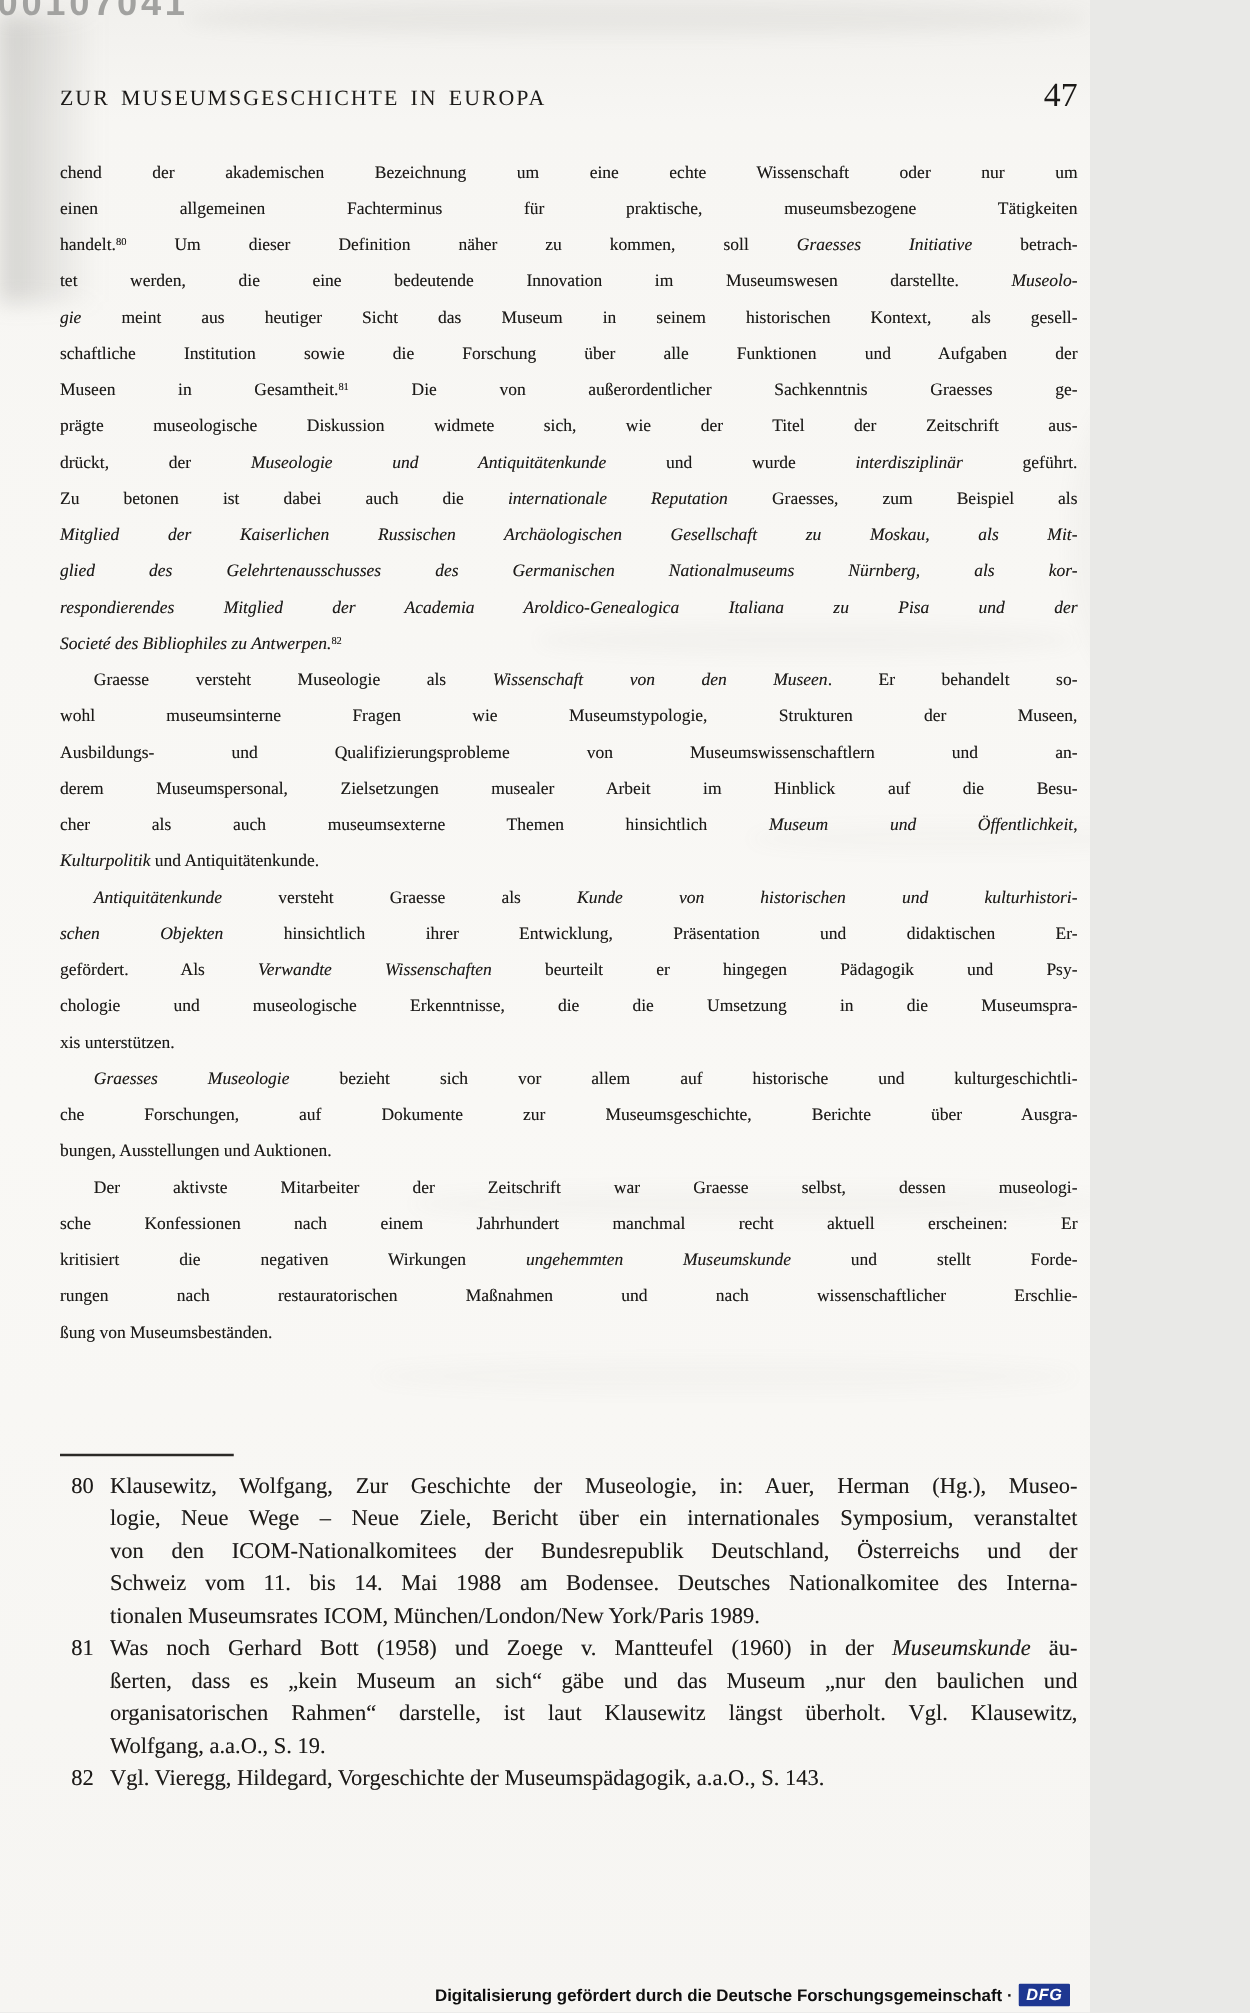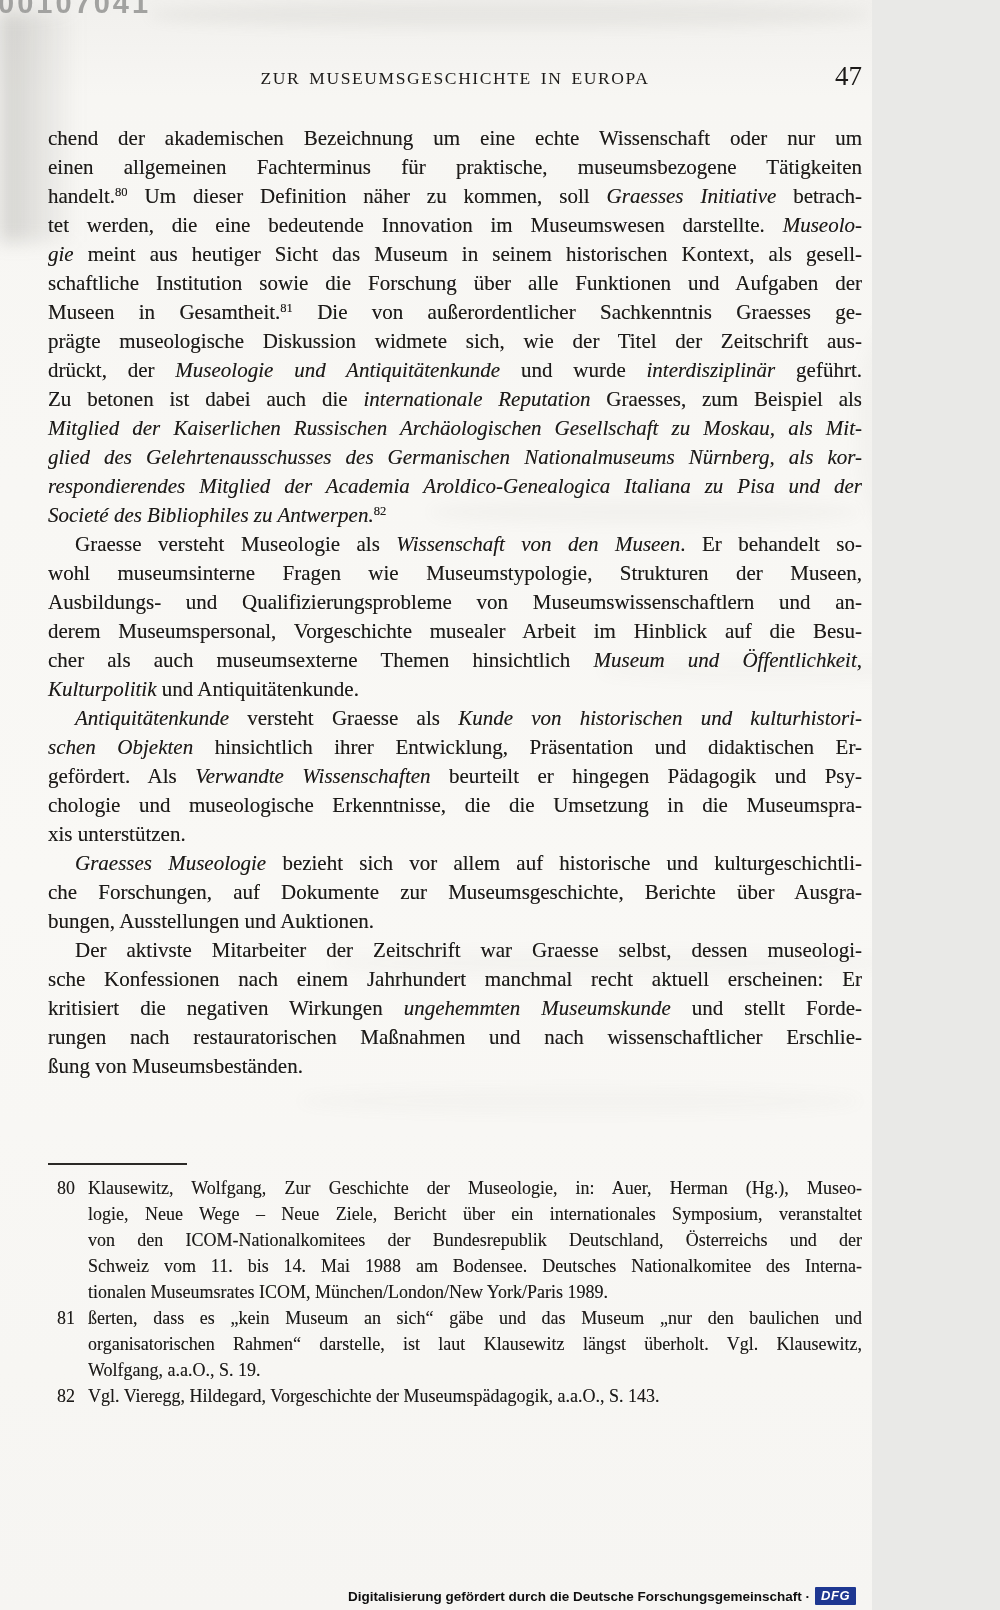--- a/index.html
+++ b/index.html
@@ -19,27 +19,27 @@
   .sm3 { left:430px; top:500px; width:430px; height:24px; opacity:0.05; }
   .sm4 { left:330px; top:950px; width:560px; height:26px; opacity:0.04; }
   .sm5 { left:300px; top:1088px; width:560px; height:26px; opacity:0.035; }
   .sm6 { left:600px; top:660px; width:340px; height:22px; opacity:0.035; }
 
   .scan-id {
     position:absolute; top:-13px; left:-2px;
     font-family:"Liberation Sans","DejaVu Sans",sans-serif;
     font-size:29px; font-weight:bold; color:#a2a2a0; letter-spacing:3px;
   }
-  .header { position:absolute; left:48px; top:68px; width:814px; text-align:center; }
+  .header { position:absolute; left:48px; top:68px; width:814px; text-align:left; }
   .running-title { font-size:17.5px; letter-spacing:1.6px; word-spacing:3px; }
   .page-number { position:absolute; right:0; top:-7px; font-size:27px; }
 
   .bodytext {
     position:absolute; left:48px; top:124px; width:814px;
-    font-size:21px; line-height:29px;
+    font-size:14px; line-height:29px;
     text-shadow:0 0 0.45px rgba(20,18,15,0.45);
   }
   .tline { text-align:justify; text-align-last:justify; }
   .tline.lastline { text-align-last:left; }
   .tline.indent { text-indent:27px; }
   .it { font-style:italic; }
   .bodytext sup, .footnotes sup {
     font-size:0.6em; line-height:0; position:relative; top:-0.52em; vertical-align:baseline;
   }
 
@@ -99,21 +99,21 @@
         <div class="tline"><span>Zu betonen ist dabei auch die </span><span class="it">internationale Reputation</span><span> Graesses, zum Beispiel als</span></div>
         <div class="tline"><span class="it">Mitglied der Kaiserlichen Russischen Archäologischen Gesellschaft zu Moskau, als Mit-</span></div>
         <div class="tline"><span class="it">glied des Gelehrtenausschusses des Germanischen Nationalmuseums Nürnberg, als kor-</span></div>
         <div class="tline"><span class="it">respondierendes Mitglied der Academia Aroldico-Genealogica Italiana zu Pisa und der</span></div>
         <div class="tline lastline"><span class="it">Societé des Bibliophiles zu Antwerpen.</span><sup>82</sup></div>
       </div>
     <div class="para">
         <div class="tline indent"><span>Graesse versteht Museologie als </span><span class="it">Wissenschaft von den Museen</span><span>. Er behandelt so-</span></div>
         <div class="tline"><span>wohl museumsinterne Fragen wie Museumstypologie, Strukturen der Museen,</span></div>
         <div class="tline"><span>Ausbildungs- und Qualifizierungsprobleme von Museumswissenschaftlern und an-</span></div>
-        <div class="tline"><span>derem Museumspersonal, Vorgeschichte musealer Arbeit im Hinblick auf die Besu-</span></div>
+        <div class="tline"><span>derem Museumspersonal, Zielsetzungen musealer Arbeit im Hinblick auf die Besu-</span></div>
         <div class="tline"><span>cher als auch museumsexterne Themen hinsichtlich </span><span class="it">Museum und Öffentlichkeit</span><span>,</span></div>
         <div class="tline lastline"><span class="it">Kulturpolitik</span><span> und Antiquitätenkunde.</span></div>
       </div>
     <div class="para">
         <div class="tline indent"><span class="it">Antiquitätenkunde</span><span> versteht Graesse als </span><span class="it">Kunde von historischen und kulturhistori-</span></div>
         <div class="tline"><span class="it">schen Objekten</span><span> hinsichtlich ihrer Entwicklung, Präsentation und didaktischen Er-</span></div>
         <div class="tline"><span>gefördert. Als </span><span class="it">Verwandte Wissenschaften</span><span> beurteilt er hingegen Pädagogik und Psy-</span></div>
         <div class="tline"><span>chologie und museologische Erkenntnisse, die die Umsetzung in die Museumspra-</span></div>
         <div class="tline lastline"><span>xis unterstützen.</span></div>
       </div>
@@ -140,20 +140,21 @@
           <div class="tline"><span>Klausewitz, Wolfgang, Zur Geschichte der Museologie, in: Auer, Herman (Hg.), Museo-</span></div>
           <div class="tline"><span>logie, Neue Wege – Neue Ziele, Bericht über ein internationales Symposium, veranstaltet</span></div>
           <div class="tline"><span>von den ICOM-Nationalkomitees der Bundesrepublik Deutschland, Österreichs und der</span></div>
           <div class="tline"><span>Schweiz vom 11. bis 14. Mai 1988 am Bodensee. Deutsches Nationalkomitee des Interna-</span></div>
           <div class="tline lastline"><span>tionalen Museumsrates ICOM, München/London/New York/Paris 1989.</span></div>
         </div>
     </div>
     <div class="fn">
       <div class="fn-num">81</div>
       <div class="fn-body">
+          <div class="tline"><span>Was noch Gerhard Bott (1958) und Zoege v. Mantteufel (1960) in der </span><span class="it">Museumskunde</span><span> äu-</span></div>
           <div class="tline"><span>ßerten, dass es „kein Museum an sich“ gäbe und das Museum „nur den baulichen und</span></div>
           <div class="tline"><span>organisatorischen Rahmen“ darstelle, ist laut Klausewitz längst überholt. Vgl. Klausewitz,</span></div>
           <div class="tline lastline"><span>Wolfgang, a.a.O., S. 19.</span></div>
         </div>
     </div>
     <div class="fn">
       <div class="fn-num">82</div>
       <div class="fn-body">
           <div class="tline lastline"><span>Vgl. Vieregg, Hildegard, Vorgeschichte der Museumspädagogik, a.a.O., S. 143.</span></div>
         </div>

